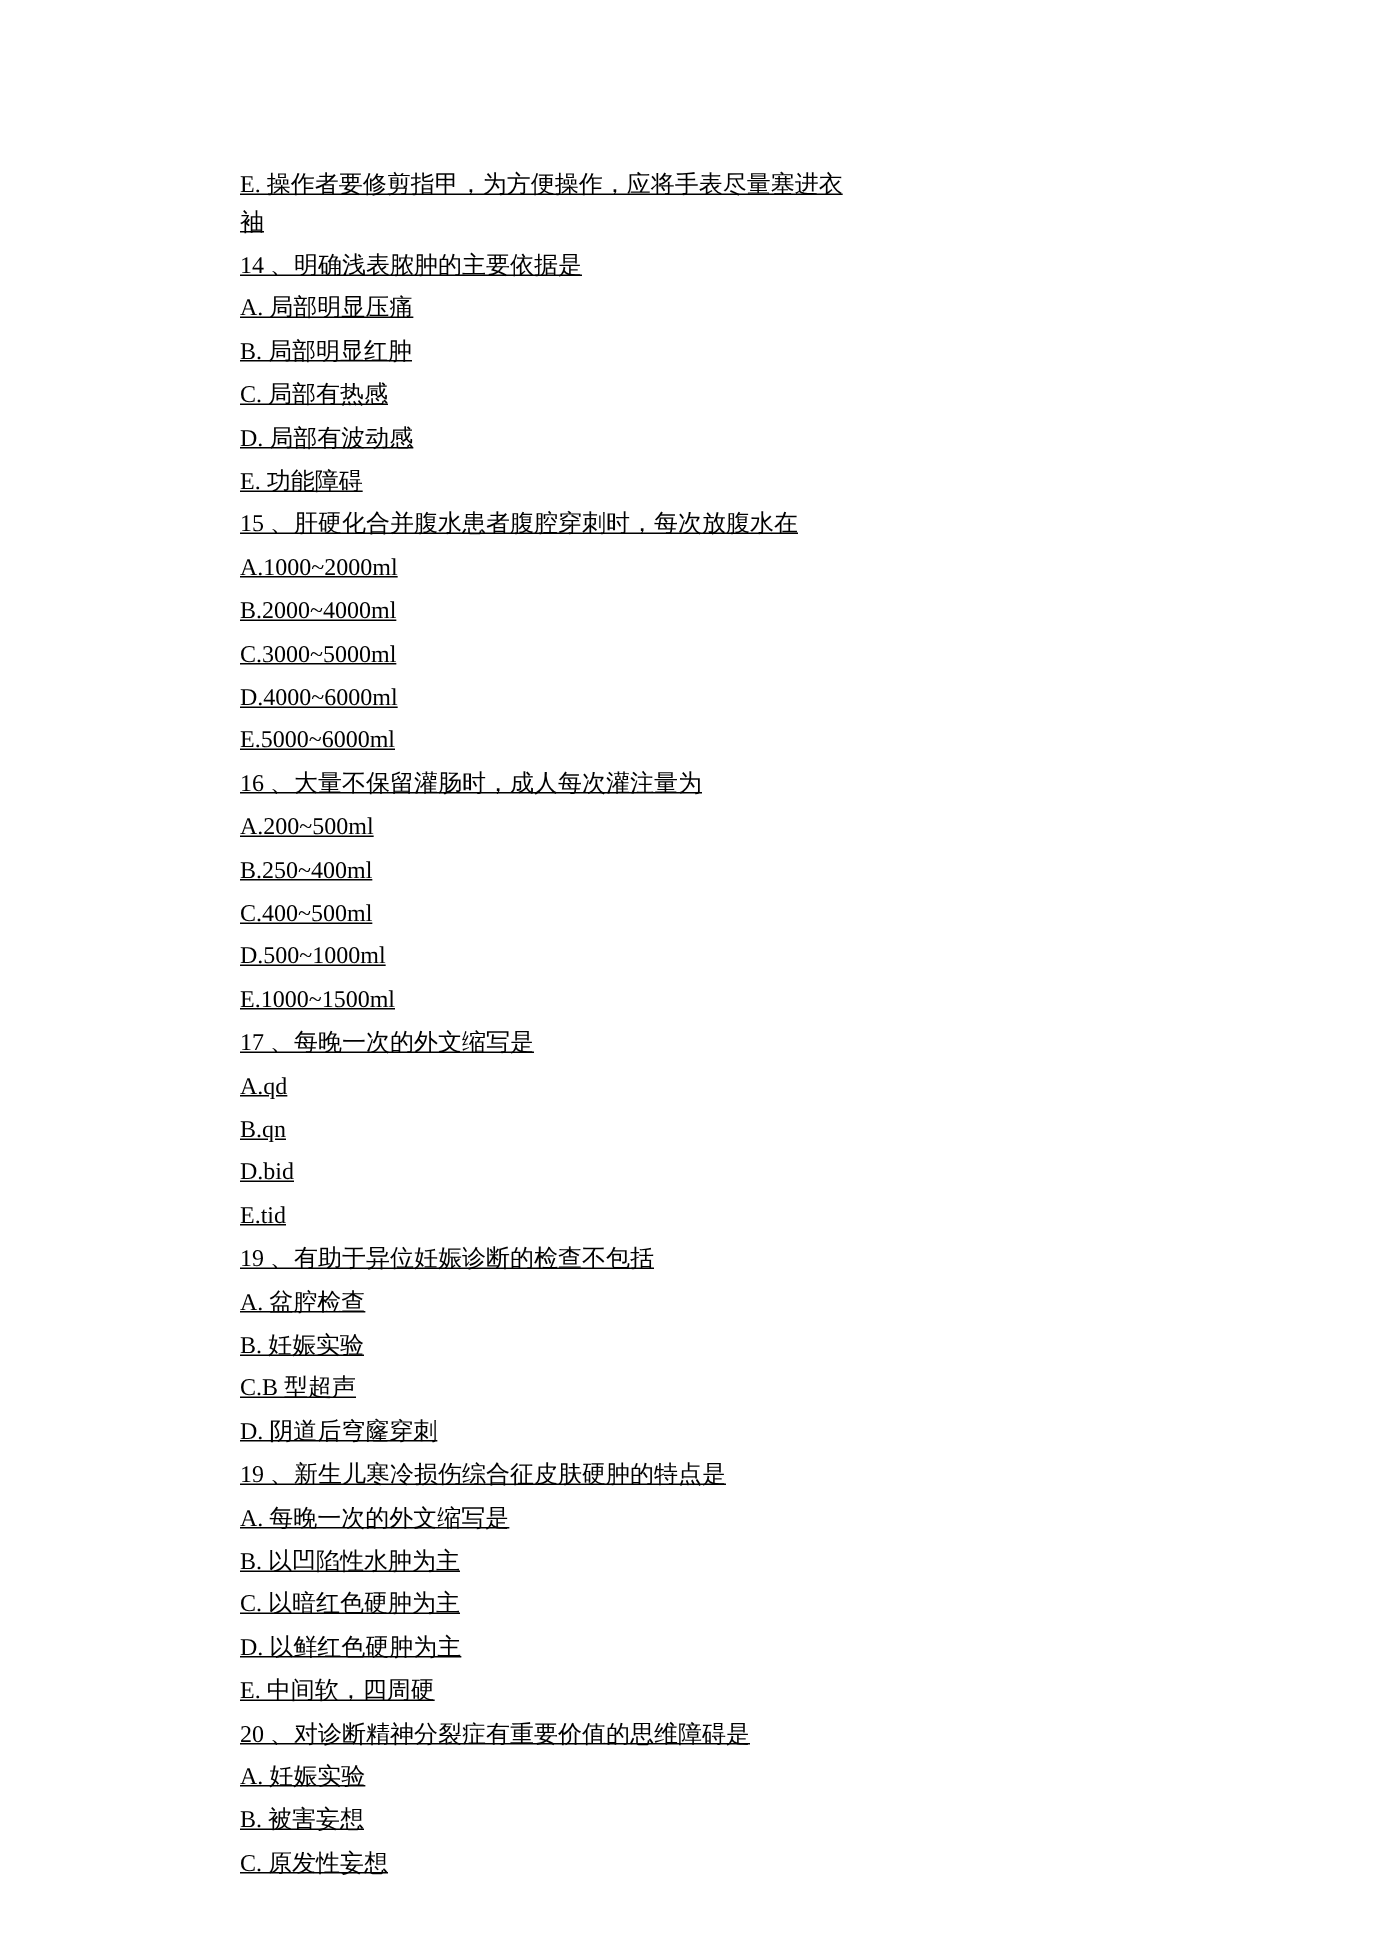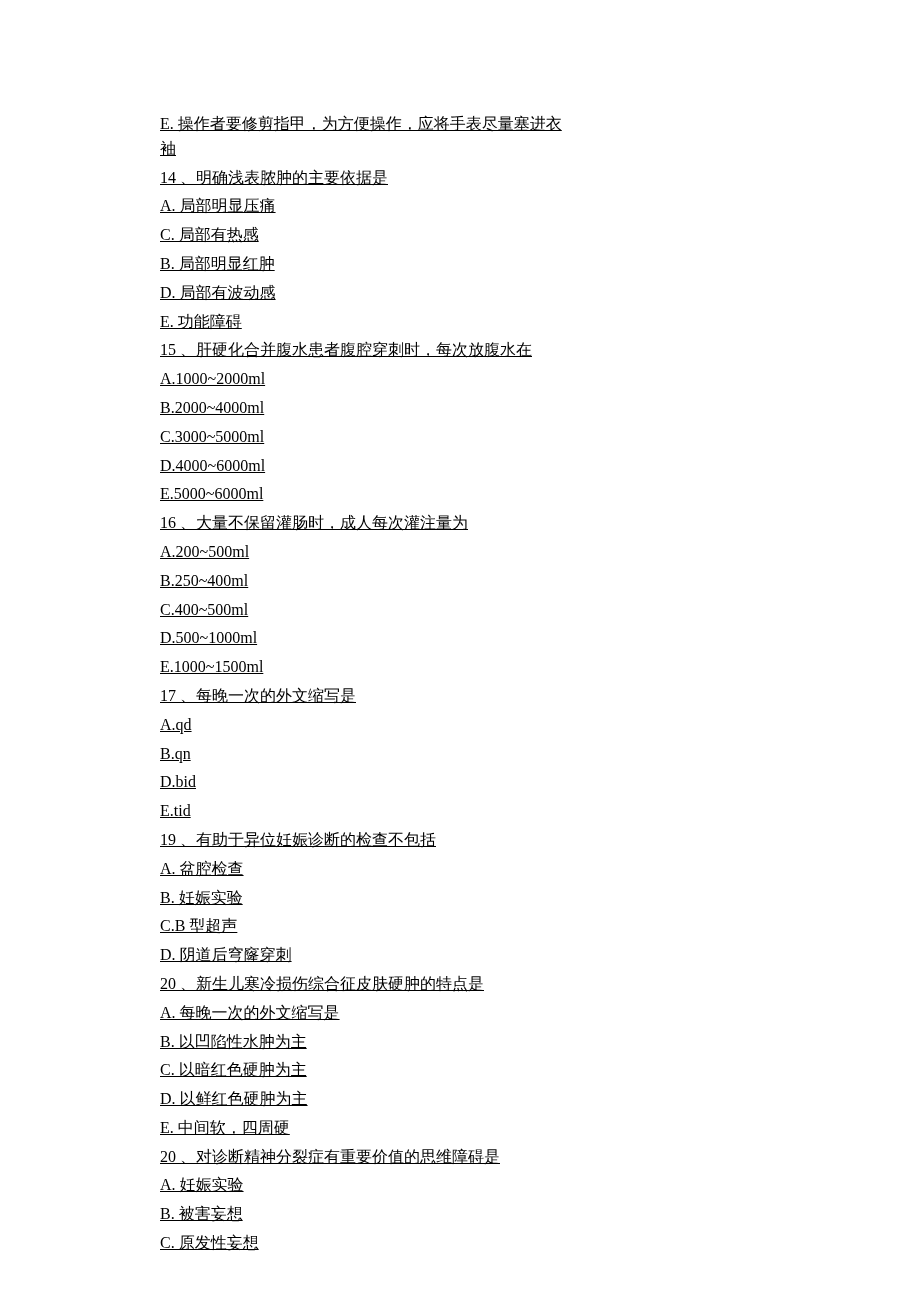--- a/index.html
+++ b/index.html
@@ -16,22 +16,22 @@
     .content { max-width: 410px; }
     .line { display: block; margin-bottom: 4px; text-decoration: underline; }
   </style>
 </head>
 <body>
 
 <div class="content">
   <span class="line">E. 操作者要修剪指甲，为方便操作，应将手表尽量塞进衣袖</span>
   <span class="line">14 、明确浅表脓肿的主要依据是</span>
   <span class="line">A. 局部明显压痛</span>
+  <span class="line">B. 局部明显红肿</span>
   <span class="line">C. 局部有热感</span>
-  <span class="line">B. 局部明显红肿</span>
   <span class="line">D. 局部有波动感</span>
   <span class="line">E. 功能障碍</span>
   <span class="line">15 、肝硬化合并腹水患者腹腔穿刺时，每次放腹水在</span>
   <span class="line">A.1000~2000ml</span>
   <span class="line">B.2000~4000ml</span>
   <span class="line">C.3000~5000ml</span>
   <span class="line">D.4000~6000ml</span>
   <span class="line">E.5000~6000ml</span>
   <span class="line">16 、大量不保留灌肠时，成人每次灌注量为</span>
   <span class="line">A.200~500ml</span>
@@ -42,21 +42,21 @@
   <span class="line">17 、每晚一次的外文缩写是</span>
   <span class="line">A.qd</span>
   <span class="line">B.qn</span>
   <span class="line">D.bid</span>
   <span class="line">E.tid</span>
   <span class="line">19 、有助于异位妊娠诊断的检查不包括</span>
   <span class="line">A. 盆腔检查</span>
   <span class="line">B. 妊娠实验</span>
   <span class="line">C.B 型超声</span>
   <span class="line">D. 阴道后穹窿穿刺</span>
-  <span class="line">20 、新生儿寒冷损伤综合征皮肤硬肿的特点是</span>
+  <span class="line">19 、新生儿寒冷损伤综合征皮肤硬肿的特点是</span>
   <span class="line">A. 每晚一次的外文缩写是</span>
   <span class="line">B. 以凹陷性水肿为主</span>
   <span class="line">C. 以暗红色硬肿为主</span>
   <span class="line">D. 以鲜红色硬肿为主</span>
   <span class="line">E. 中间软，四周硬</span>
   <span class="line">20 、对诊断精神分裂症有重要价值的思维障碍是</span>
   <span class="line">A. 妊娠实验</span>
   <span class="line">B. 被害妄想</span>
   <span class="line">C. 原发性妄想</span>
 

